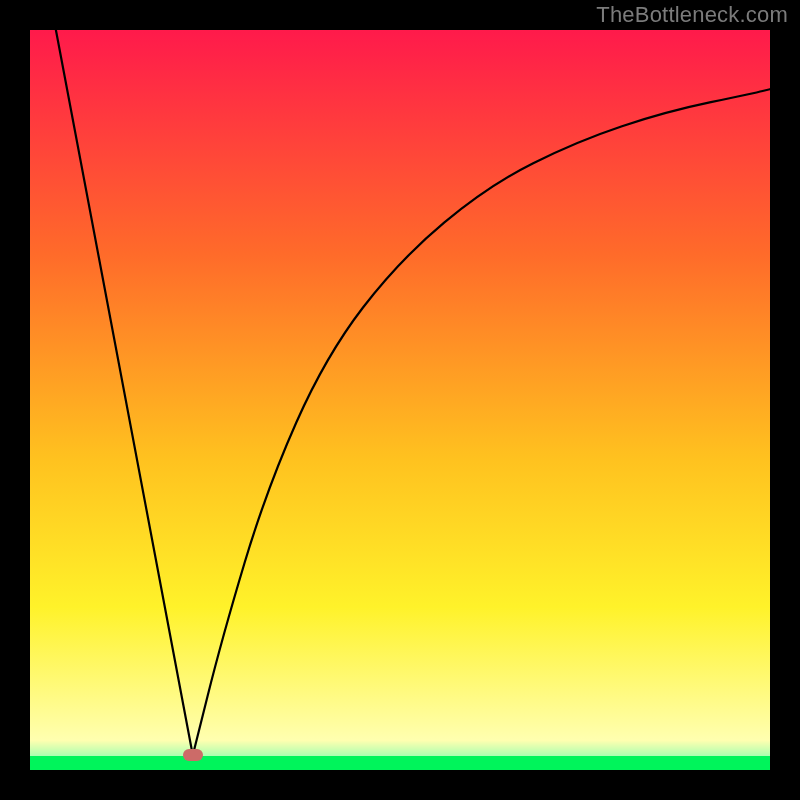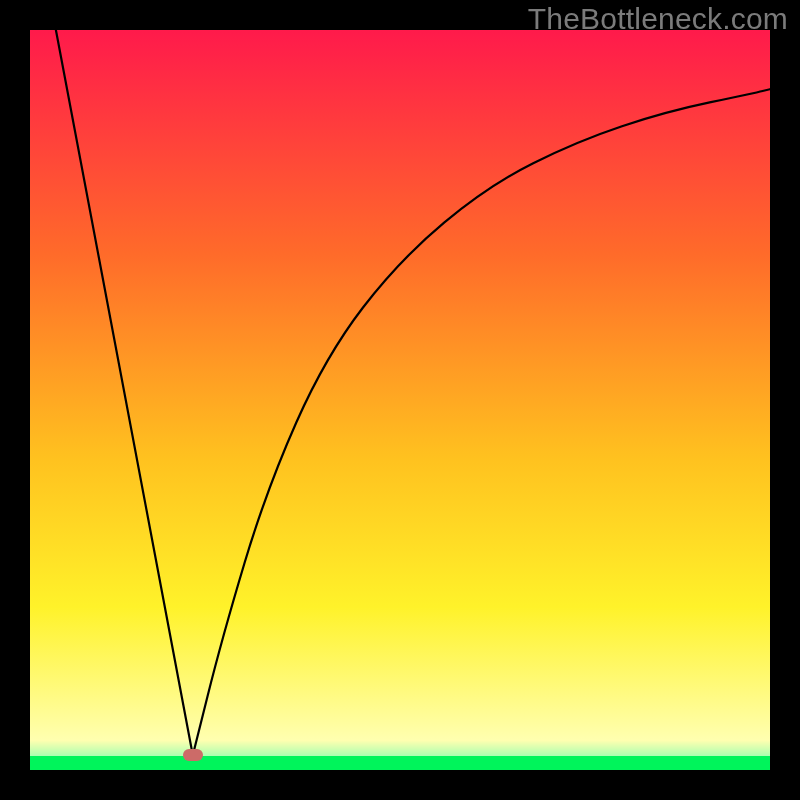--- a/index.html
+++ b/index.html
@@ -15,21 +15,21 @@
     position: relative;
     width: 800px;
     height: 800px;
     background: #000;
   }
   .watermark {
     position: absolute;
     top: 2px;
     right: 12px;
     color: #7b7b7b;
-    font-size: 30px;
+    font-size: 22px;
     font-weight: 400;
     letter-spacing: 0.2px;
     z-index: 20;
     user-select: none;
   }
   .plot-area {
     position: absolute;
     left: 30px;
     top: 30px;
     width: 740px;

